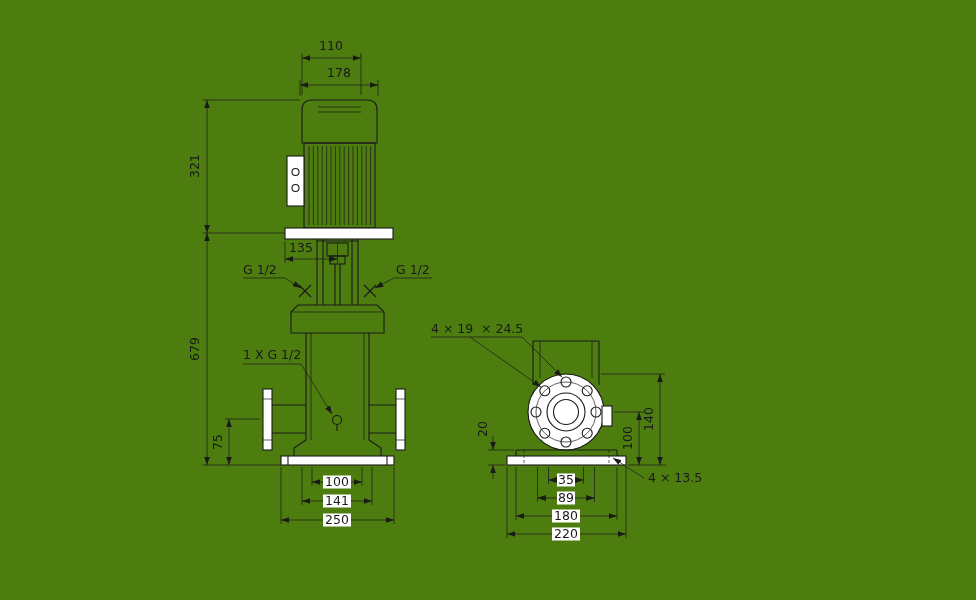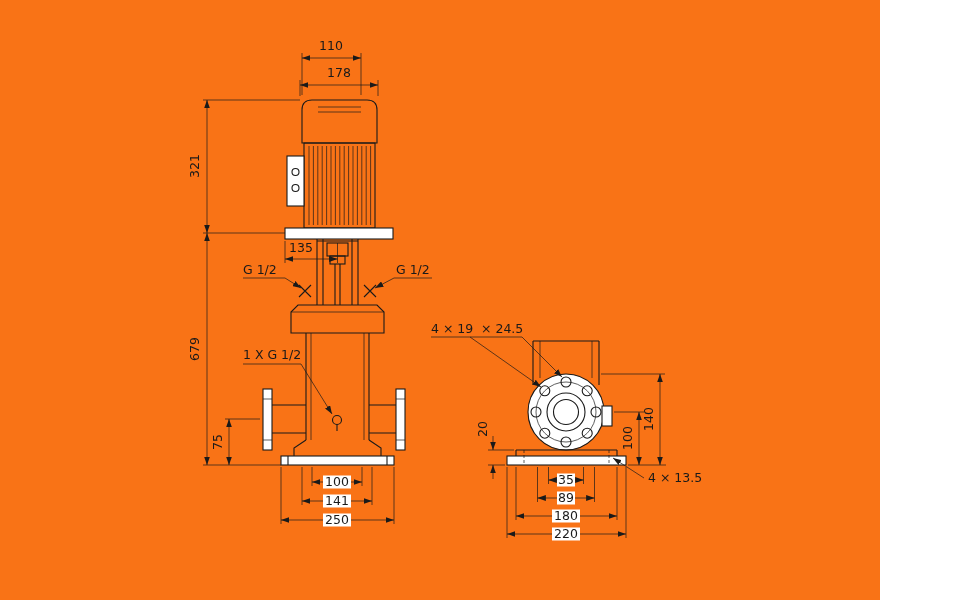--- a/index.html
+++ b/index.html
@@ -1,16 +1,16 @@
 <!DOCTYPE html>
 <html><head>
 <meta charset="utf-8">
 <style>
   html,body{margin:0;padding:0;background:#ffffff;}
-  .canvas{width:880px;height:600px;position:relative;background:#f97316;overflow:hidden;}
+  .canvas{width:976px;height:600px;position:relative;background:#4d7c0f;overflow:hidden;}
   svg{display:block;}
   text{font-family:"DejaVu Sans","Liberation Sans",sans-serif;font-size:12.5px;fill:#1a1a1a;}
   .o{fill:none;stroke:#1a1a1a;stroke-width:1.1;}
   .w{fill:#ffffff;stroke:#1a1a1a;stroke-width:1.1;}
   .t{fill:none;stroke:#1a1a1a;stroke-width:0.7;}
   .d{fill:none;stroke:#1a1a1a;stroke-width:0.7;}
   .bg{fill:#ffffff;stroke:none;}
   .dash{stroke-dasharray:3,2;}
 </style>
 </head>

